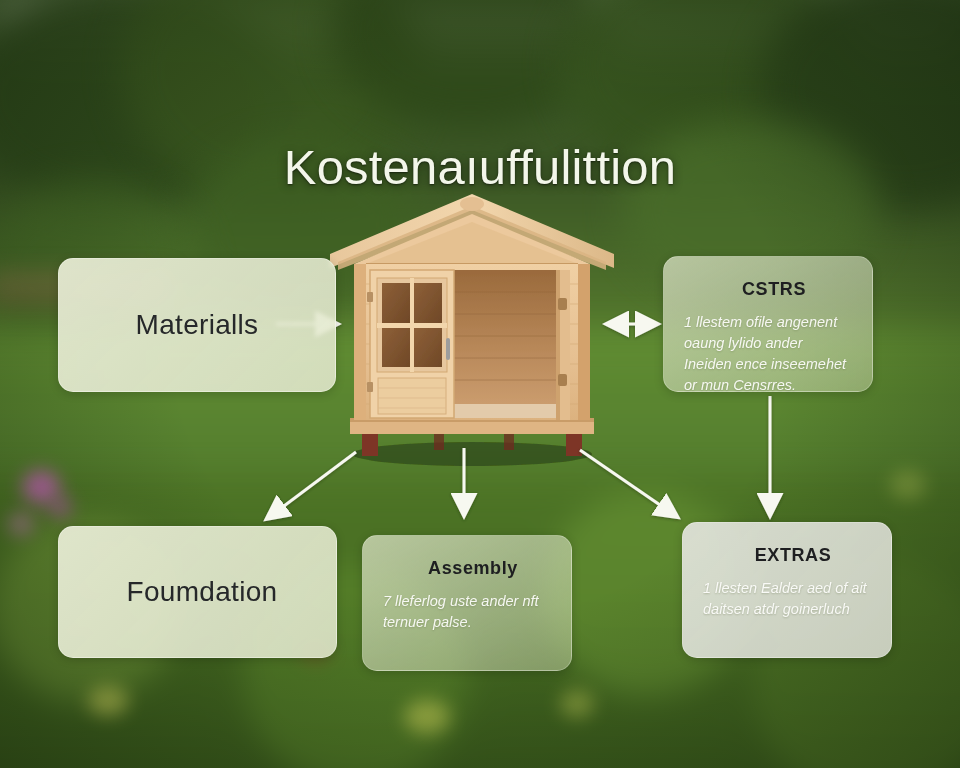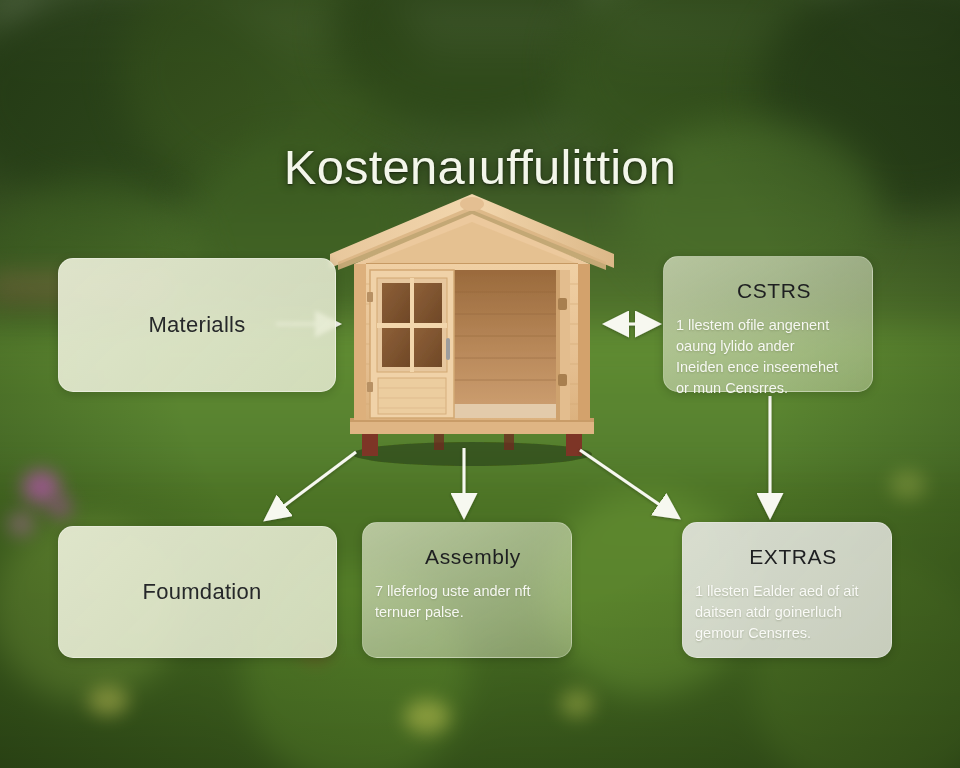--- a/index.html
+++ b/index.html
@@ -105,38 +105,39 @@
   .box-grey{
     background:linear-gradient(135deg, rgba(226,228,220,.93), rgba(214,217,206,.9));
     border:1px solid rgba(255,255,255,.3);
   }
   .box-fade{
     background:linear-gradient(150deg, rgba(226,232,205,.72) 0%, rgba(233,237,214,.55) 45%, rgba(214,224,185,.45) 100%);
     border:1px solid rgba(255,255,255,.25);
   }
   .box-centered{display:flex;align-items:center;justify-content:center;}
   .box-label{
-    font-size:22px;color:#26282a;font-weight:400;letter-spacing:.3px;
+    font-size:28px;color:#26282a;font-weight:400;letter-spacing:.3px;
   }
   .card-head{
-    font-size:21px;font-weight:400;color:#1e1f21;letter-spacing:.6px;
+    font-size:18px;font-weight:700;color:#1e1f21;letter-spacing:.6px;
     text-align:center;margin:22px 0 12px 12px;
   }
   .card-body{
     font-size:14.5px;line-height:1.45;color:#fdfdfb;
-    padding:0 12px;
+    padding:0 20px;
     text-shadow:0 1px 2px rgba(90,100,60,.35);
     filter:blur(.45px);
     opacity:.93;
+    font-style:italic;
   }
   .card-body div{white-space:nowrap;overflow:hidden;}
 
   #b-materials{left:58px;top:258px;width:276px;height:132px;}
   #b-foundation{left:58px;top:526px;width:268px;height:130px;padding-left:9px;}
-  #b-assembly{left:362px;top:522px;width:208px;height:134px;}
+  #b-assembly{left:362px;top:535px;width:208px;height:134px;}
   #b-extras{left:682px;top:522px;width:208px;height:134px;}
   #b-costs{left:663px;top:256px;width:208px;height:134px;}
 </style>
 </head>
 <body>
 
 <div class="stage">
 
   <div class="bg">
     <div class="bg-layer bg-base"></div>
@@ -323,17 +324,16 @@
       <div>7 lleferlog uste ander nft</div>
       <div>ternuer palse.</div>
     </div>
   </div>
 
   <div id="b-extras" class="box box-grey">
     <div class="card-head">EXTRAS</div>
     <div class="card-body">
       <div>1 llesten Ealder aed of ait</div>
       <div>daitsen atdr goinerluch</div>
-      <div>gemour Censrres.</div>
     </div>
   </div>
 
 </div>
 
 </body></html>

